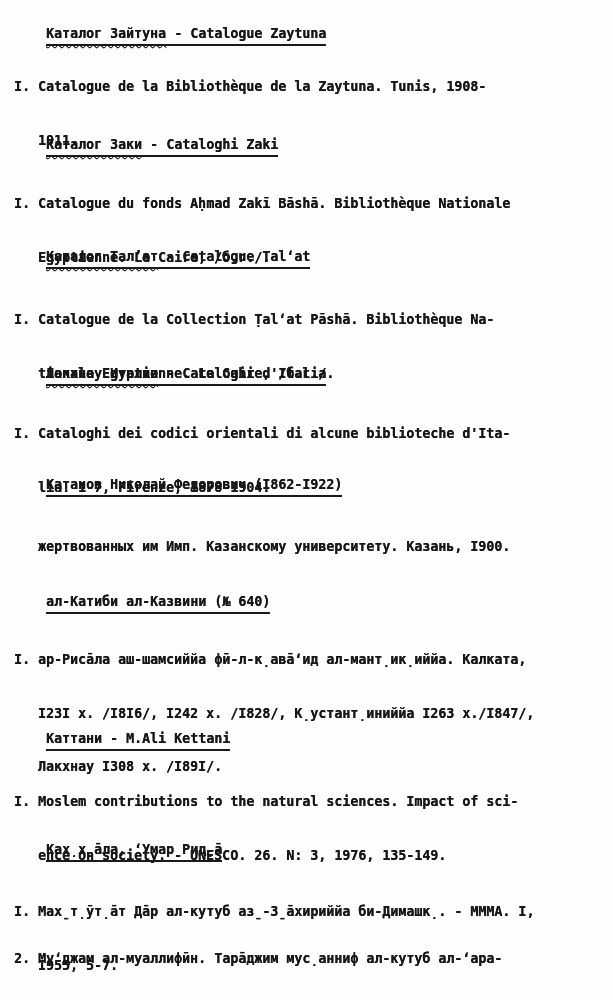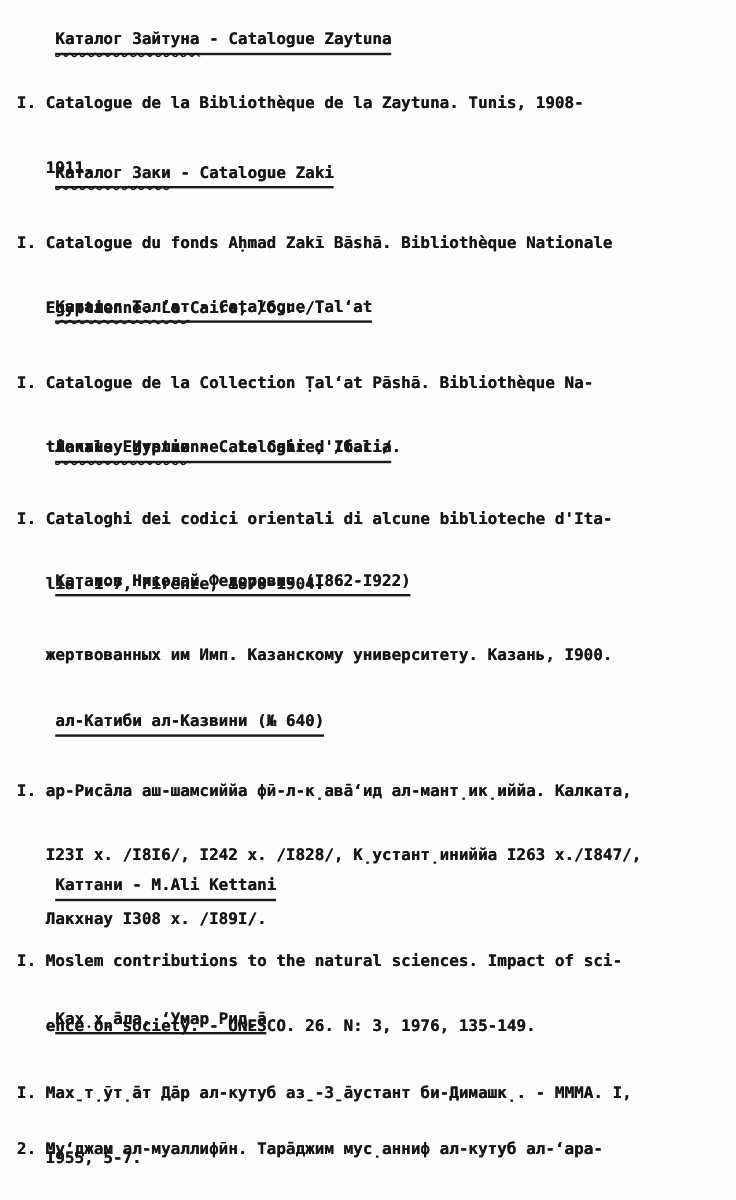--- a/index.html
+++ b/index.html
@@ -52,21 +52,21 @@
 
   <div class="sec h0">
     <span class="hd"><span class="wavy">Каталог Зайтуна</span><span> - Catalogue Zaytuna</span></span>
   </div>
   <div class="entry e0">
     <div class="line"><span>I. Catalogue de la Bibliothèque de la Zaytuna. Tunis, 1908-</span></div>
     <div class="line cont"><span>1911.</span></div>
   </div>
 
   <div class="sec h1">
-    <span class="hd"><span class="wavy">Каталог Заки</span><span> - Catalogue Zaki</span></span>
+    <span class="hd"><span class="wavy">Каталог Заки</span><span> - Cataloghi Zaki</span></span>
   </div>
   <div class="entry e1">
     <div class="line"><span>I. Catalogue du fonds Aḥmad Zakī Bāshā. Bibliothèque Nationale</span></div>
     <div class="line cont"><span>Egyptienne. Le Caire, /б.г./.</span></div>
   </div>
 
   <div class="sec h2">
     <span class="hd"><span class="wavy">Каталог Тал’ат</span><span> - Catalogue Talʻat</span></span>
   </div>
   <div class="entry e2">
@@ -103,21 +103,21 @@
   </div>
   <div class="entry e6">
     <div class="line"><span>I. Moslem contributions to the natural sciences. Impact of sci-</span></div>
     <div class="line cont"><span>ence on society. - UNESCO. </span><span class="u">26</span><span>. N: 3, 1976, 135-149.</span></div>
   </div>
 
   <div class="sec h7">
     <span class="hd"><span>Ках̣х̣а̄ла, ʻУмар Рид̣а̄</span></span>
   </div>
   <div class="entry e7a">
-    <div class="line"><span>I. Мах̱т̣ӯт̣а̄т Да̄р ал-кутуб аз̱-З̱а̄устант би-Димашк̣. - </span><span class="u">МММА</span><span>. </span><span class="u">I</span><span>,</span></div>
+    <div class="line"><span>I. Мах̱т̣ӯт̣а̄т Да̄р ал-кутуб аз̱-З̱а̄хириййа би-Димашк̣. - </span><span class="u">МММА</span><span>. </span><span class="u">I</span><span>,</span></div>
     <div class="line cont"><span>I955, 5-7.</span></div>
   </div>
   <div class="entry e7b">
     <div class="line"><span>2. Муʻджам ал-муаллифӣн. Тара̄джим мус̣анниф ал-кутуб ал-ʻара-</span></div>
     
   </div>
 
   <div class="pageno">282</div>
 
 </div>

